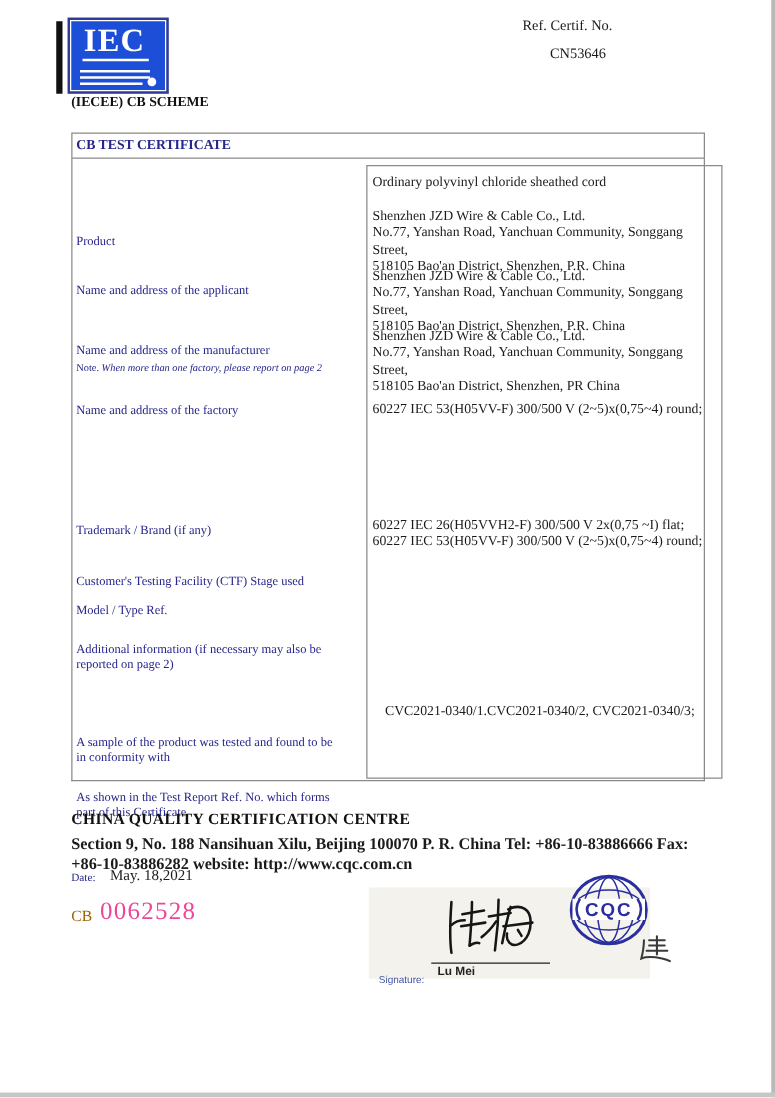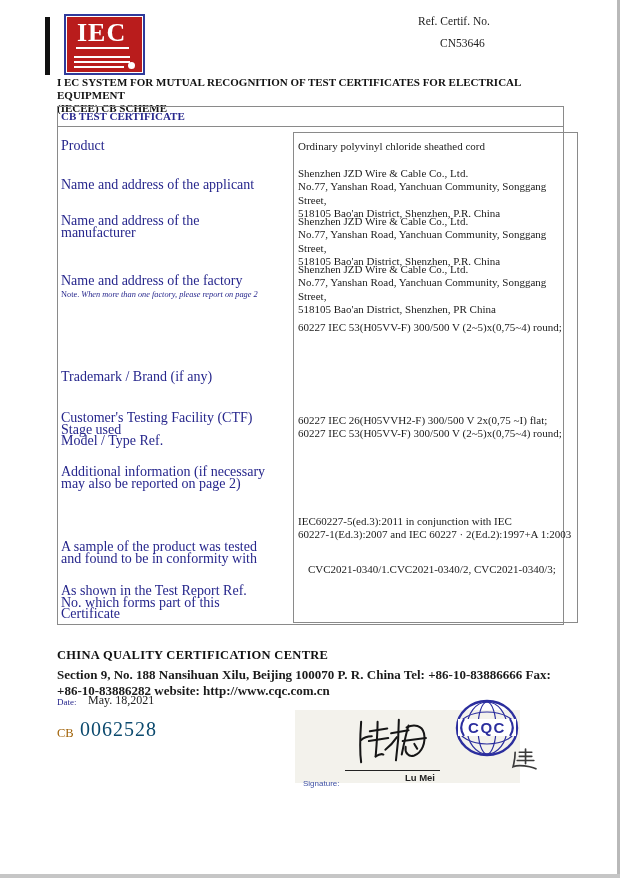--- a/index.html
+++ b/index.html
@@ -9,23 +9,22 @@
     font-family:"Liberation Serif", serif; color:#1b1b1b;
   }
   .page .edge-right { position:absolute; right:0; top:0; width:3px; height:100%; background:#b9b9b9; }
   .page .edge-bottom { position:absolute; left:0; bottom:0; width:100%; height:4px; background:#c6c6c6; }
 
   
   .iec-logo { position:absolute; left:45px; top:14px; width:92px; height:62px; }
   .iec-bar { position:absolute; left:0; top:3px; width:5px; height:58px; background:#111; }
   .iec-square {
     position:absolute; left:9px; top:0; width:81px; height:61px;
-    background:#b91c1c;
+    background:#1d4ed8;
     box-shadow: inset 0 0 0 2px #2f3a9b, inset 0 0 0 3px #ffffff;
-    margin-left: 10px;
   }
   .iec-text {
     position:absolute; left:12px; top:4px; color:#fff;
     font-size:26px; font-weight:bold; letter-spacing:1px;
     border-bottom:2px solid #fff; padding:0 3px 0 1px; line-height:29px;
   }
   .iec-lines i { display:block; position:absolute; left:10px; height:2px; background:#fff; }
   .iec-lines i:nth-child(1){ top:42px; width:56px; }
   .iec-lines i:nth-child(2){ top:47px; width:56px; }
   .iec-lines i:nth-child(3){ top:52px; width:50px; }
@@ -40,45 +39,45 @@
   .title-box {
     position:absolute; left:57px; top:106px; width:507px; height:21px;
     box-sizing:border-box; border:1px solid #8a8a8a;
   }
   .title-box span { display:block; padding-left:3px; line-height:19px; font-size:11px; font-weight:bold; color:#26268c; }
 
   .cert-table {
     position:absolute; left:57px; top:127px; width:507px; height:498px; box-sizing:border-box;
     border-left:1px solid #8a8a8a; border-right:1px solid #8a8a8a; border-bottom:1px solid #8a8a8a;
   }
-  .flabel { position:absolute; left:3px; width:206px; font-size:14px; line-height:11.5px; color:#26268c; }
+  .flabel { position:absolute; left:3px; width:206px; font-size:10px; line-height:11.5px; color:#26268c;margin-top:48px; }
   .fnote  { position:absolute; left:3px; width:206px; font-size:8.3px; color:#26268c; }
   .fnote .it { font-style:italic;text-align:center; }
 
   .value-box {
     position:absolute; left:212px; top:5px; width:285px; height:491px; box-sizing:border-box;
     border:1px solid #8a8a8a;
     margin-left:23px;
   }
   .fvalue { position:absolute; left:4px; width:277px; font-size:11px; line-height:13.4px; color:#1b1b1b; }
 
   
   .issued-note { position:absolute; left:63px; top:628px; font-size:10.5px; color:#1f1f5e; }
   .ncb-name { position:absolute; left:57px; top:648px; font-size:12.5px; font-weight:bold; letter-spacing:0.3px; color:#111; }
   .ncb-address { position:absolute; left:57px; top:667px; width:520px; font-size:13px; color:#1b1b1b;font-weight:bold; }
   .date-label { position:absolute; left:57px; top:697px; font-size:9px; color:#26268c; }
   .date-value { position:absolute; left:88px; top:693px; font-size:12px; color:#1b1b1b; }
   .cb-prefix { position:absolute; left:57px; top:726px; font-size:12.5px; color:#a16207; }
-  .cb-number { position:absolute; left:80px; top:718px; font-size:20px; letter-spacing:1px; color:#0c4a6e; }
+  .cb-number { position:absolute; left:80px; top:718px; font-size:20px; letter-spacing:1px; color:#ec4899; }
 
   .signature-panel { position:absolute; left:295px; top:710px; width:225px; height:73px; background:#f3f2ec; }
   .signature-label { position:absolute; left:8px; top:53px; font-size:8px; font-family:"Liberation Sans", sans-serif; color:#3f51a5;margin-top:16px; }
   .signature-svg { position:absolute; left:52px; top:2px; }
   .signature-line { position:absolute; left:50px; top:60px; width:95px; border-top:1.5px solid #222; }
-  .signature-name { position:absolute; left:55px; top:62px; width:85px; text-align:right; font-size:9.5px; font-weight:bold; font-family:"Liberation Sans", sans-serif; color:#222; }
+  .signature-name { position:absolute; left:55px; top:62px; width:85px; text-align:left; font-size:9.5px; font-weight:bold; font-family:"Liberation Sans", sans-serif; color:#222; }
 
   .cqc-logo { position:absolute; left:455px; top:699px; }
   .jian-char { position:absolute; left:511px; top:746px; }
 </style>
 </head>
 <body>
 
 <div class="page">
   <div class="edge-right"></div>
   <div class="edge-bottom"></div>
@@ -93,33 +92,32 @@
           <i></i>
         </div>
       <span class="iec-dot"></span>
     </div>
   </div>
 
   <div class="ref-label">Ref. Certif. No.</div>
   <div class="ref-number">CN53646</div>
 
   <div class="scheme">
-    <div>I EC SYSTEM FOR MUTUAL RECOGNITION OF TEST CERTIFICATES FOR ELECTRICAL EQUIPMENT</div>
     <div>(IECEE) CB SCHEME</div>
   </div>
 
   <div class="title-box">
     <span>CB TEST CERTIFICATE</span>
   </div>
 
   <div class="cert-table">
 
     <div class="flabel" style="top:13px">Product</div>
     <div class="flabel" style="top:52px">Name and address of the applicant</div>
-    <div class="flabel" style="top:88px">Name and address of the manufacturer</div>
+    <div class="flabel" style="top:100px">Name and address of the manufacturer</div>
     <div class="flabel" style="top:148px">Name and address of the factory</div>
     <div class="fnote" style="top:163px">
       <span>Note.</span>
       <span class="it">When more than one factory, please report on page 2</span>
     </div>
     <div class="flabel" style="top:244px">Trademark / Brand (if any)</div>
     <div class="flabel" style="top:285px">Customer's Testing Facility (CTF) Stage used</div>
     <div class="flabel" style="top:308px">Model / Type Ref.</div>
     <div class="flabel" style="top:339px">Additional information (if necessary may also be reported on page 2)</div>
     <div class="flabel" style="top:414px">A sample of the product was tested and found to be in conformity with</div>
@@ -149,24 +147,20 @@
       <div class="fvalue" style="top:188px">
         <div>60227 IEC 53(H05VV-F) 300/500 V (2~5)x(0,75~4) round;</div>
       </div>
 
       <div class="fvalue" style="top:281px">
         <div>60227 IEC 26(H05VVH2-F) 300/500 V 2x(0,75 ~I) flat;</div>
         <div>60227 IEC 53(H05VV-F) 300/500 V (2~5)x(0,75~4) round;</div>
       </div>
 
 
-      <div class="fvalue" style="top:382px">
-        <div>IEC60227-5(ed.3):2011 in conjunction with IEC</div>
-        <div>60227-1(Ed.3):2007 and IEC 60227 · 2(Ed.2):1997+A 1:2003</div>
-      </div>
 
       <div class="fvalue" style="top:430px; left:14px">CVC2021-0340/1.CVC2021-0340/2, CVC2021-0340/3;</div>
     </div>
   </div>
 
   <div class="ncb-name">CHINA QUALITY CERTIFICATION CENTRE</div>
   <div class="ncb-address">Section 9, No. 188 Nansihuan Xilu, Beijing 100070 P. R. China Tel: +86-10-83886666 Fax: +86-10-83886282 website: http://www.cqc.com.cn</div>
   <div class="date-label">Date:</div>
   <div class="date-value">May. 18,2021</div>
   <div class="cb-prefix">CB</div>

